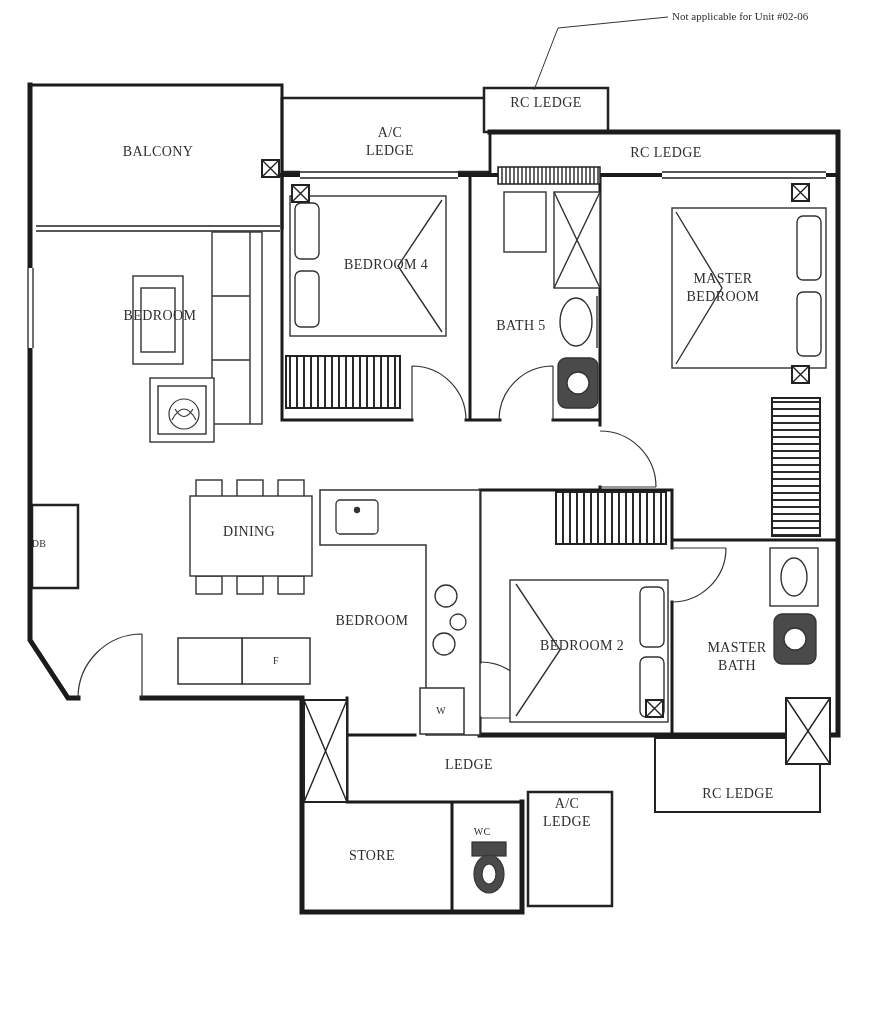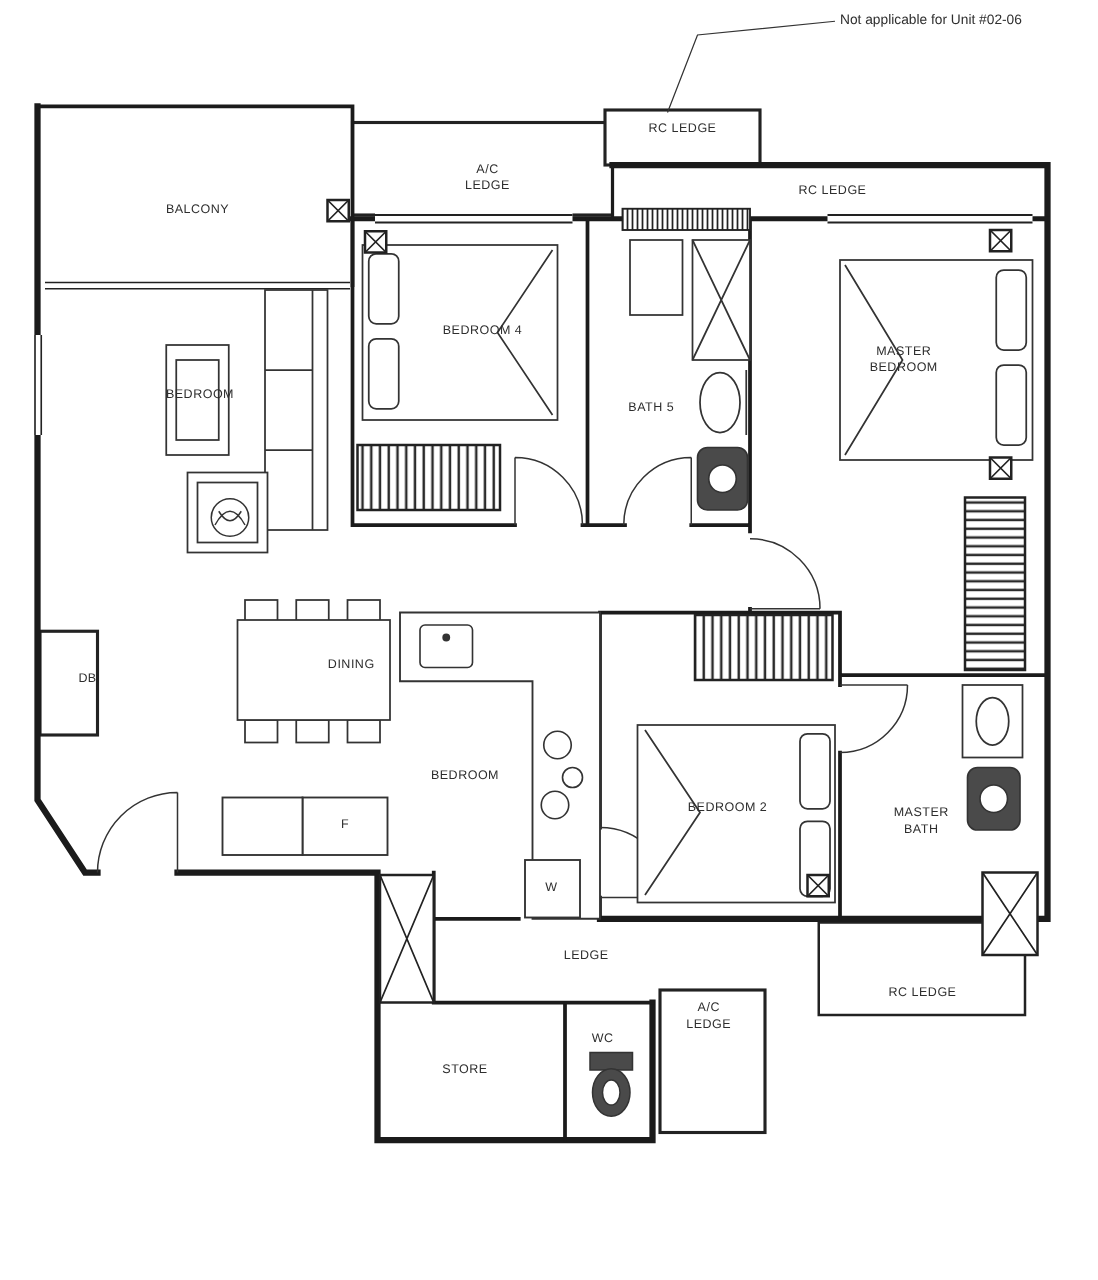--- a/index.html
+++ b/index.html
@@ -1,20 +1,20 @@
 <!DOCTYPE html>
 <html><head>
 <meta charset="utf-8">
 <style>
   html,body{margin:0;padding:0;background:#fff;}
   .plan{position:relative;width:878px;height:1024px;background:#ffffff;overflow:hidden;
-        font-family:Liberation Sans, sans-serif;}
+        font-family:Liberation Serif, serif;}
   .plan svg{position:absolute;left:0;top:0;}
   .lbl{position:absolute;transform:translate(-50%,-50%);
-       font-size:10px;line-height:1.3;color:#2e2e2e;letter-spacing:.4px;
+       font-size:14px;line-height:1.3;color:#2e2e2e;letter-spacing:.4px;
        white-space:pre-line;text-align:center;}
   .lbl.sm{font-size:10px;letter-spacing:.2px;}
   .annotation{position:absolute;font-size:11px;color:#2e2e2e;white-space:nowrap;}
 </style>
 </head>
 <body>
 
 <div class="plan">
 
 <svg width="878" height="1024" viewBox="0 0 878 1024">
@@ -212,29 +212,29 @@
   </g>
 
   <path d="M534 90 L558 28 L668 17" stroke="#333" stroke-width="1" fill="none"></path>
 </svg>
 
   <div class="annotation" style="left:672px;top:10px;">Not applicable for Unit #02-06</div>
 
   <div class="lbl" style="left:546px;top:103px;">RC LEDGE</div>
   <div class="lbl" style="left:390px;top:142px;">A/C
 LEDGE</div>
-  <div class="lbl" style="left:158px;top:168px;">BALCONY</div>
+  <div class="lbl" style="left:158px;top:152px;">BALCONY</div>
   <div class="lbl" style="left:666px;top:153px;">RC LEDGE</div>
   <div class="lbl" style="left:386px;top:265px;">BEDROOM 4</div>
   <div class="lbl" style="left:723px;top:288px;">MASTER
 BEDROOM</div>
   <div class="lbl" style="left:160px;top:316px;">BEDROOM</div>
   <div class="lbl" style="left:521px;top:326px;">BATH 5</div>
-  <div class="lbl sm" style="left:70px;top:543px;">DB</div>
-  <div class="lbl" style="left:249px;top:532px;margin-left:32px;">DINING</div>
+  <div class="lbl sm" style="left:39px;top:543px;">DB</div>
+  <div class="lbl" style="left:249px;top:532px;">DINING</div>
   <div class="lbl" style="left:372px;top:621px;">BEDROOM</div>
   <div class="lbl sm" style="left:276px;top:660px;">F</div>
   <div class="lbl" style="left:582px;top:646px;">BEDROOM 2</div>
   <div class="lbl" style="left:737px;top:657px;">MASTER
 BATH</div>
   <div class="lbl sm" style="left:441px;top:710px;">W</div>
   <div class="lbl" style="left:469px;top:765px;">LEDGE</div>
   <div class="lbl" style="left:567px;top:813px;">A/C
 LEDGE</div>
   <div class="lbl" style="left:738px;top:794px;">RC LEDGE</div>

